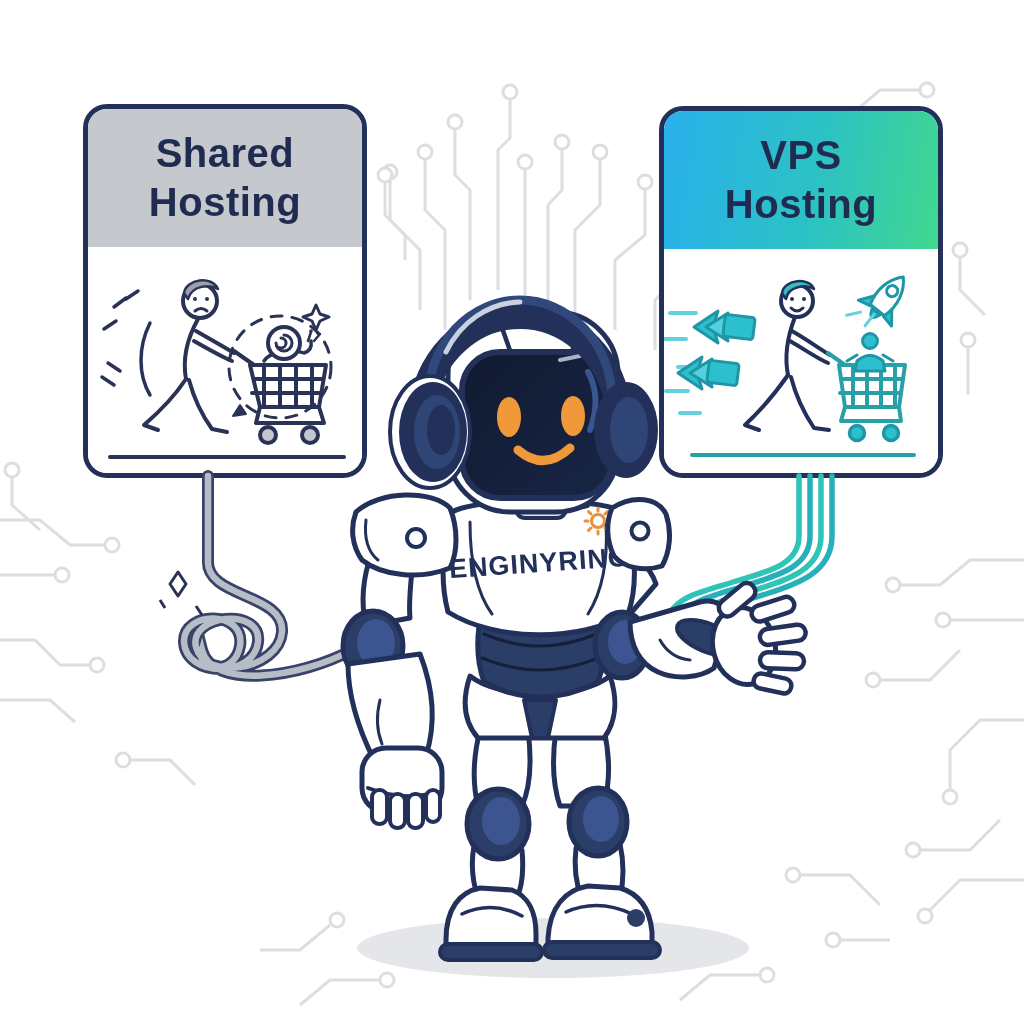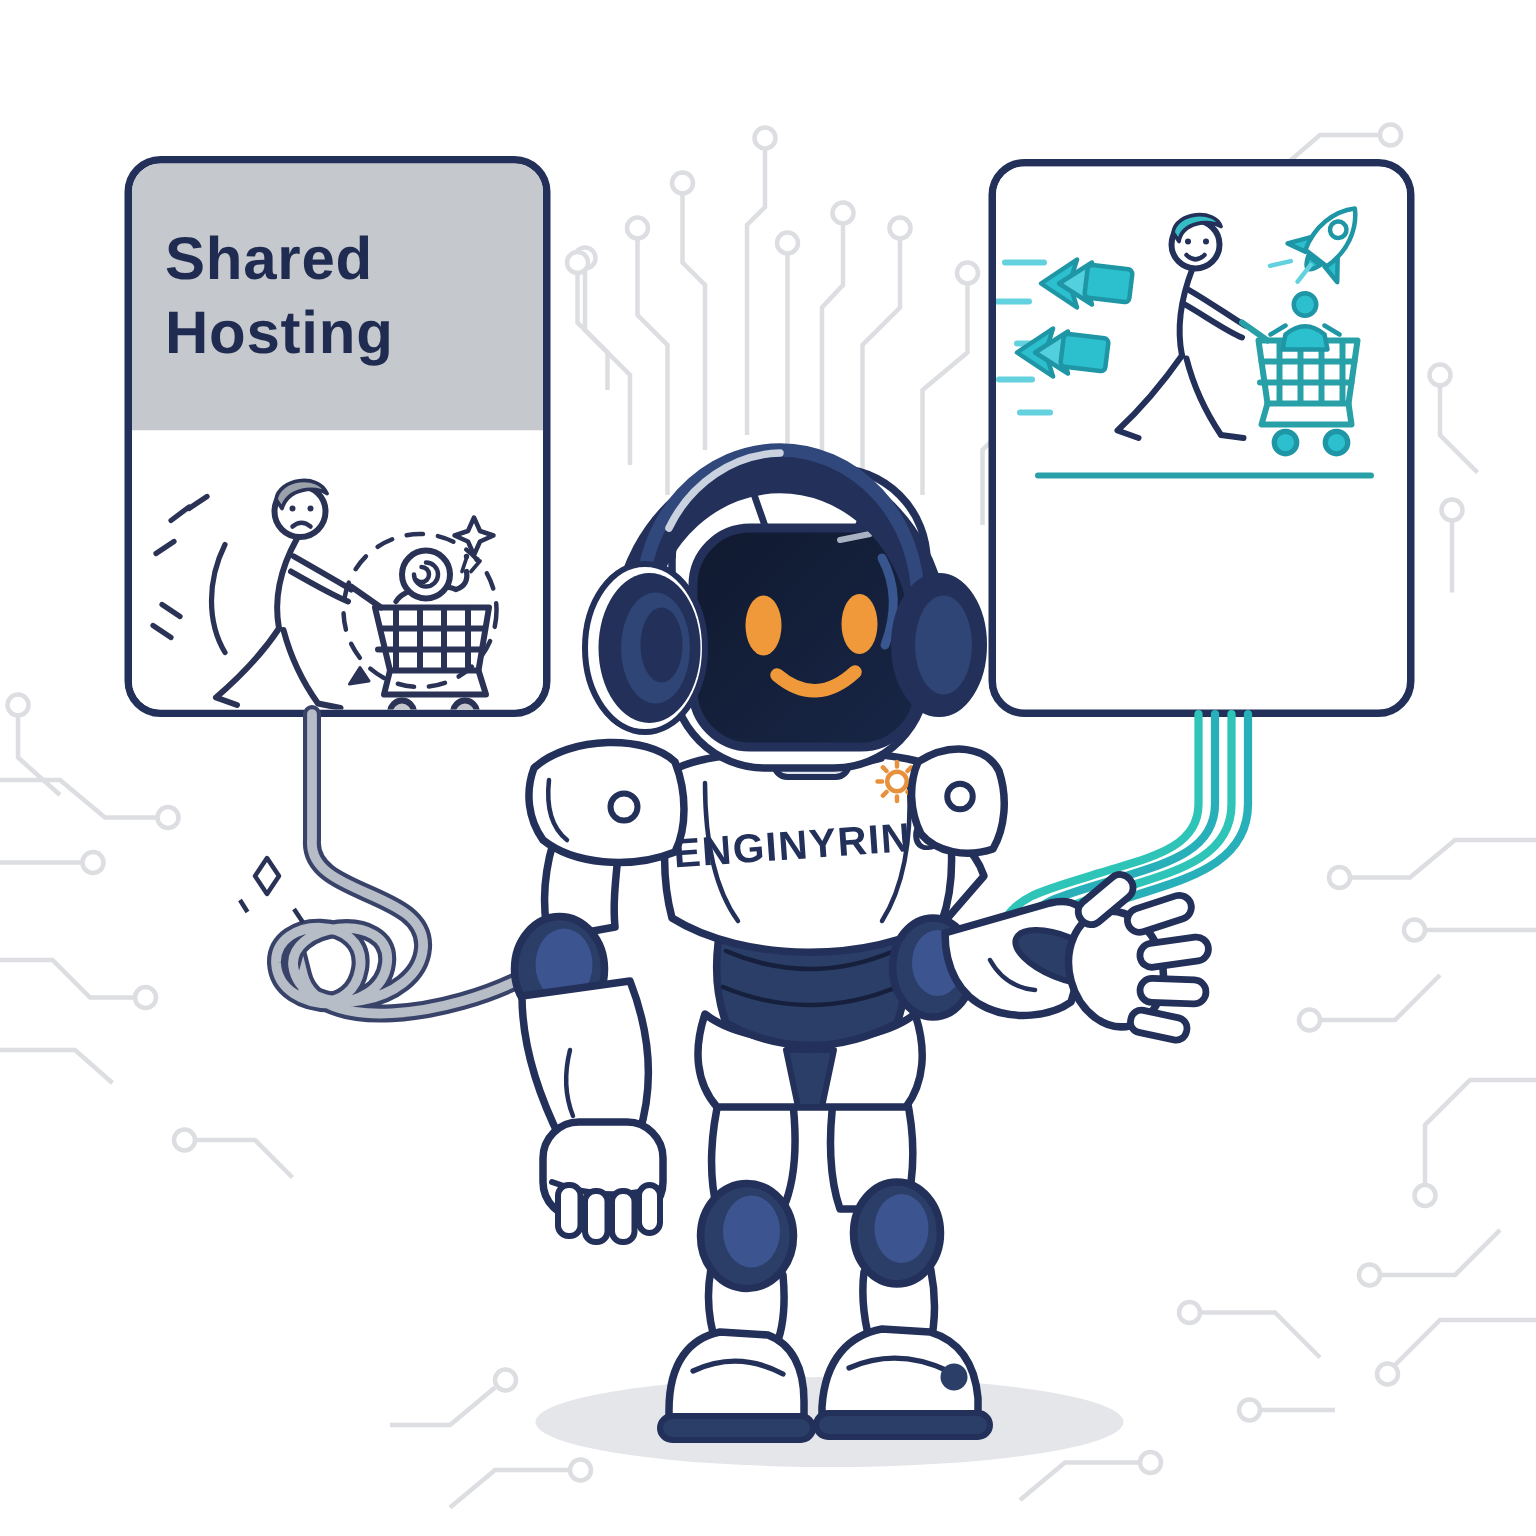--- a/index.html
+++ b/index.html
@@ -3,21 +3,21 @@
 <meta charset="utf-8">
 <style>
   html,body{margin:0;padding:0;background:#fff;}
   .stage{position:relative;width:1024px;height:1024px;background:#ffffff;overflow:hidden;
          font-family:"Liberation Sans",sans-serif;}
   svg.layer{position:absolute;left:0;top:0;width:1024px;height:1024px;}
   .card{position:absolute;width:284px;border:5px solid #22305a;border-radius:24px;
         background:#fff;overflow:hidden;box-sizing:border-box;z-index:3;}
   .card.left{left:83px;top:104px;height:374px;}
   .card.right{left:659px;top:106px;height:372px;}
-  .card-header{height:178px;display:flex;align-items:center;justify-content:center;}
+  .card-header{height:138px;display:flex;align-items:center;justify-content:center;text-align:center;}
   .card-header.gray{background:#c5c8cc;}
   .card-header.grad{background:linear-gradient(100deg,#29b0ec 0%,#2cc2c4 55%,#41d78e 100%);}
   .card-title{font-size:40px;font-weight:800;color:#1f2b50;line-height:1.22;width:230px;letter-spacing:.5px;}
   .card-body{position:relative;height:calc(100% - 138px);background:#fff;}
   .card-body svg{position:absolute;left:0;top:0;width:100%;height:100%;}
   .fg{z-index:4;}
   .bg{z-index:1;}
 </style>
 </head>
 <body>
@@ -147,20 +147,23 @@
             <path d="M196 88 a8 8 0 1 1 -8 8 a5 5 0 1 0 5 -5" stroke-width="3"></path>
           </g>
 
           <path d="M22 210 H256"></path>
         </g>
       </svg>
     </div>
   </div>
 
   <div class="card right">
+    <div class="card-header grad">
+      <div class="card-title">VPS Hosting</div>
+    </div>
     <div class="card-body">
       <svg viewBox="0 0 274 224">
         <g fill="none" stroke-linecap="round" stroke-linejoin="round">
 
           <g stroke="#63d2de" stroke-width="4">
             <path d="M6 64 h26"></path>
               <path d="M0 90 h22"></path>
               <path d="M14 118 h24"></path>
             <path d="M2 142 h22"></path>
               <path d="M16 164 h20"></path>

